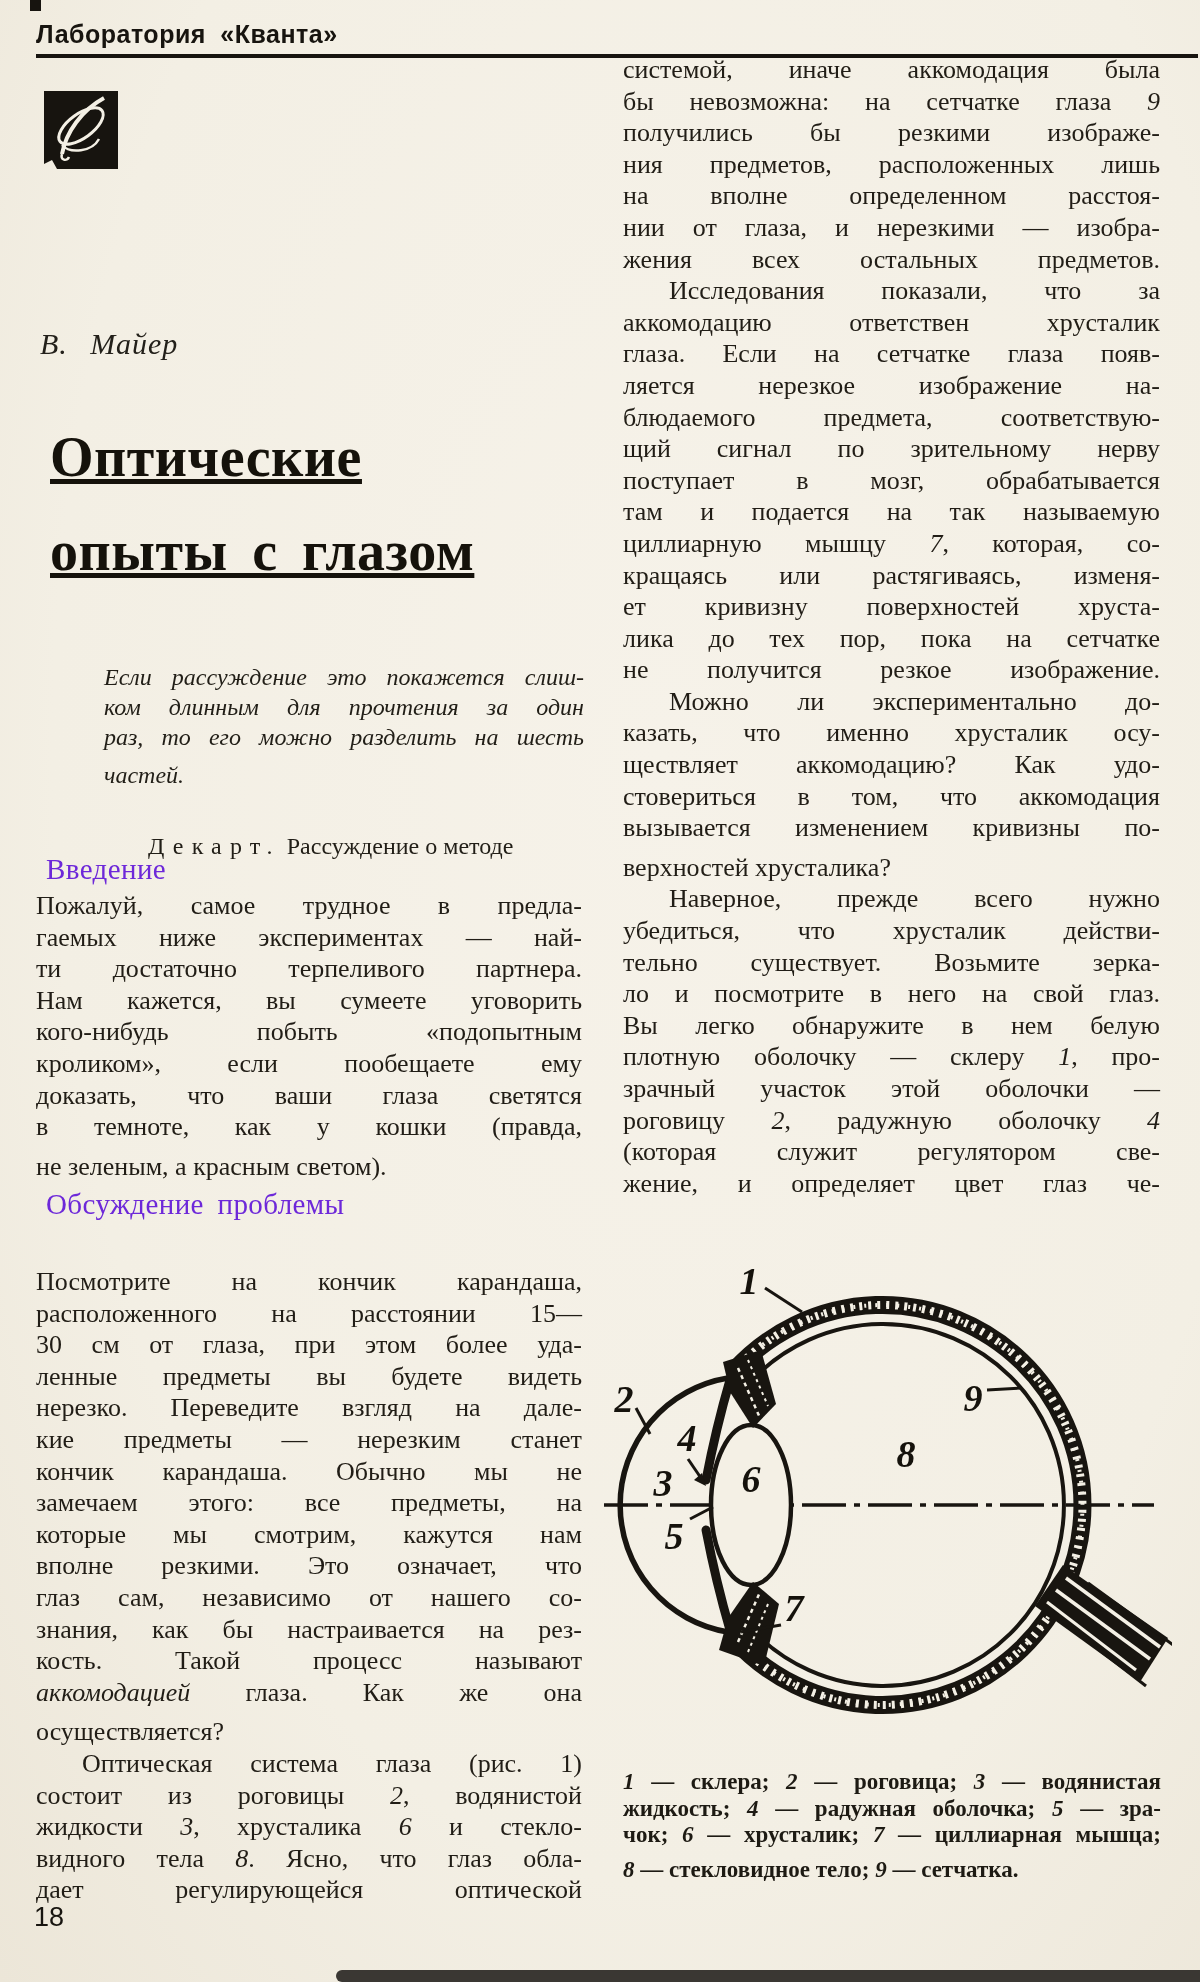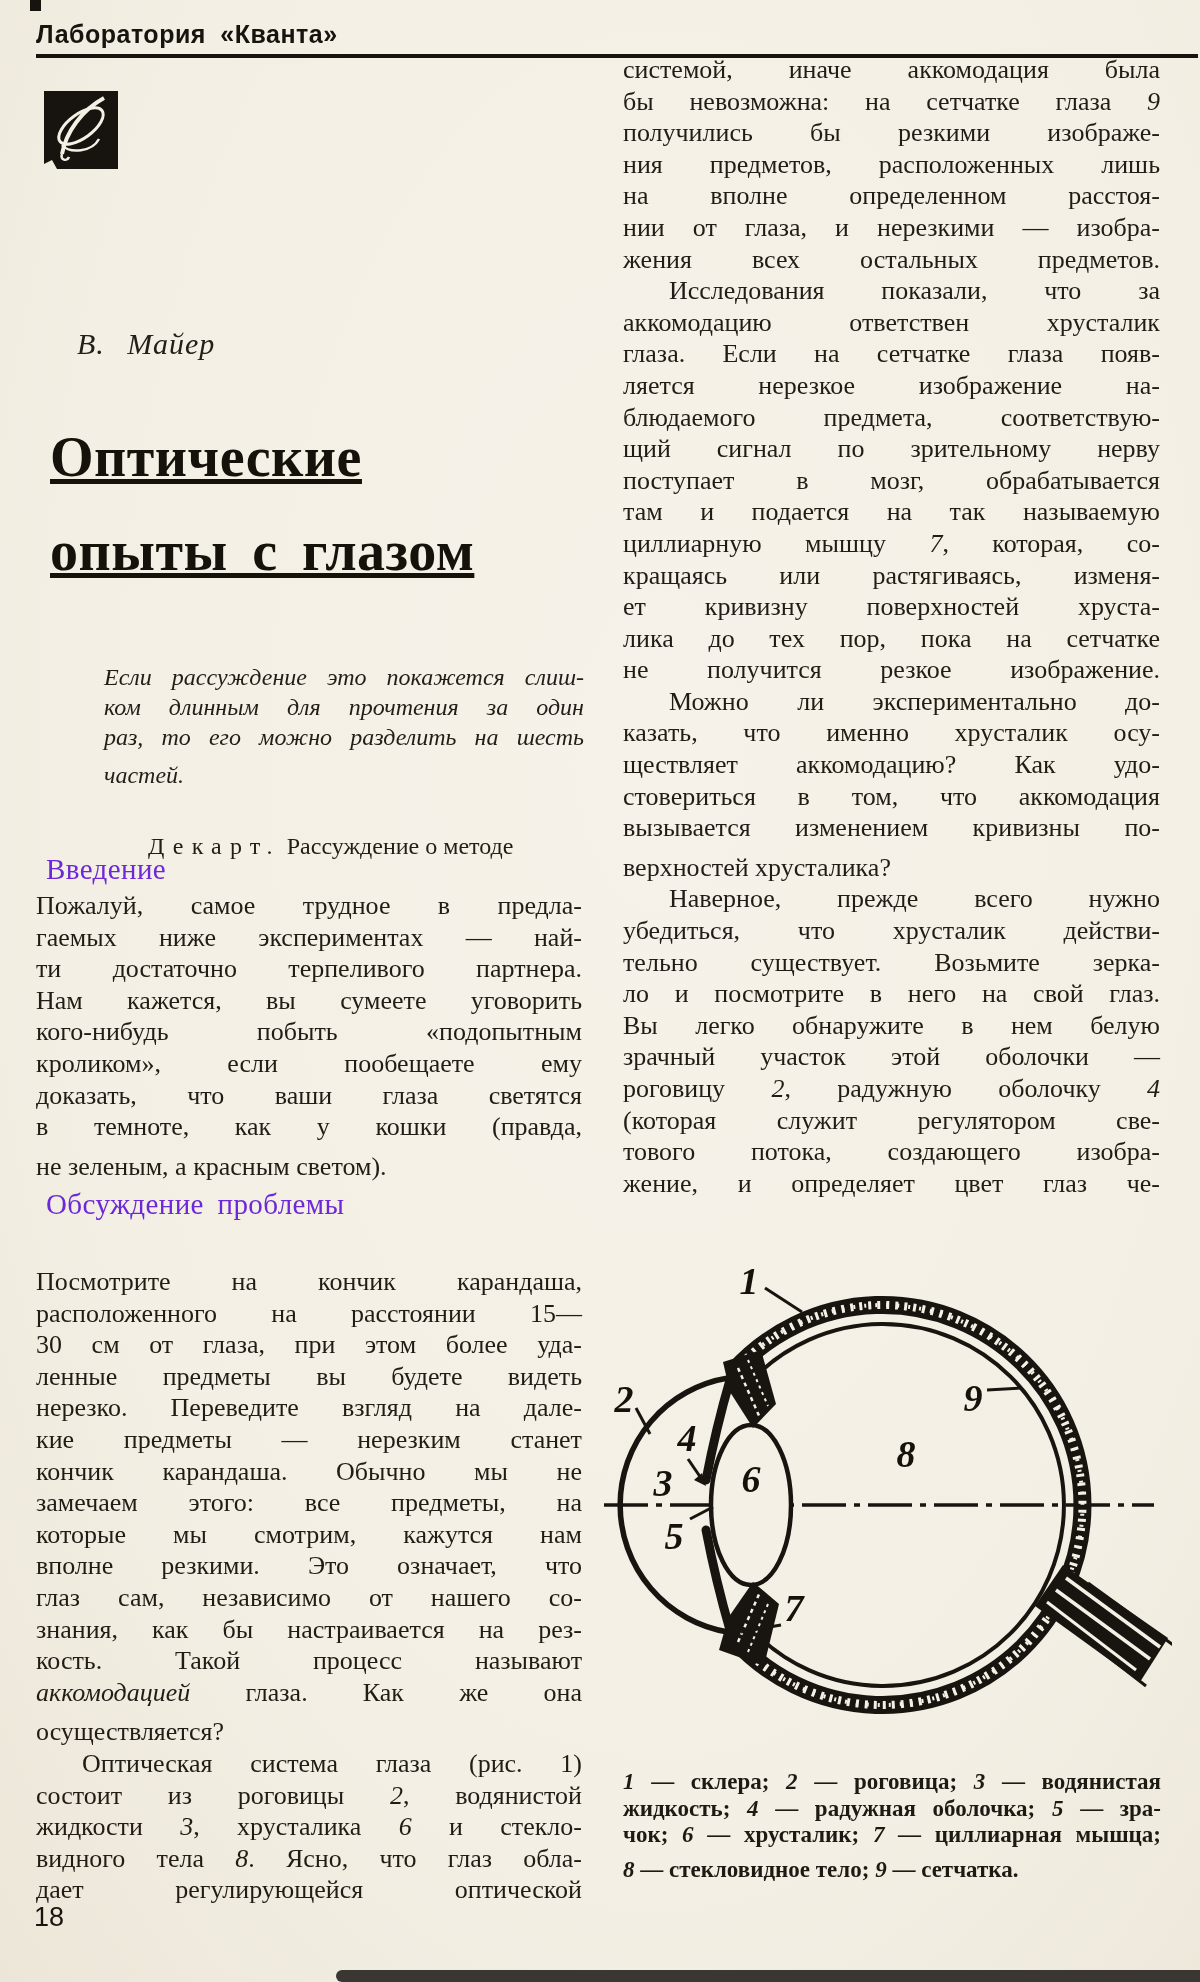--- a/index.html
+++ b/index.html
@@ -12,21 +12,21 @@
   .abs{position:absolute;}
   
   .corner-mark{left:30px;top:0;width:11px;height:11px;background:#17140f;}
   .masthead{
     left:36px;top:20px;font-family:"Liberation Sans","DejaVu Sans",sans-serif;
     font-weight:bold;font-size:25px;letter-spacing:.5px;word-spacing:7px;color:#17140f;
   }
   .rule{left:36px;top:54px;width:1162px;height:4px;background:#17140f;}
   .logo{left:42px;top:90px;width:78px;height:80px;}
   
-  .author{left:40px;top:327px;font-style:italic;font-size:30px;letter-spacing:1px;word-spacing:14px;color:#23201a;margin-left:37px;}
+  .author{left:40px;top:327px;font-style:italic;font-size:30px;letter-spacing:1px;word-spacing:14px;color:#23201a;}
   .title{left:34px;top:394px;margin:16px;font-size:56px;line-height:94px;font-weight:bold;letter-spacing:.5px;color:#15120b;word-spacing:10px;text-decoration:underline;}
   
   .epigraph{left:104px;top:662px;width:480px;font-style:italic;font-size:24px;line-height:30px;color:#211e17;}
   .attribution{left:104px;top:833px;width:480px;font-size:24px;padding-left:44px;box-sizing:border-box;color:#211e17;}
   .attr-name{letter-spacing:.34em;}
   
   .h2{margin:8px;font-size:29px;font-weight:normal;letter-spacing:.4px;color:#6d28d9;word-spacing:6px;}
   .h2-intro{left:38px;top:845px;}
   .h2-disc{left:38px;top:1180px;}
   
@@ -153,24 +153,24 @@
       <div class="ln">стовериться в том, что аккомодация</div>
       <div class="ln">вызывается изменением кривизны по-</div>
       <div class="ln ln-end">верхностей хрусталика?</div>
     </div>
   <div class="para indent">
       <div class="ln">Наверное, прежде всего нужно</div>
       <div class="ln">убедиться, что хрусталик действи-</div>
       <div class="ln">тельно существует. Возьмите зерка-</div>
       <div class="ln">ло и посмотрите в него на свой глаз.</div>
       <div class="ln">Вы легко обнаружите в нем белую</div>
+      <div class="ln">плотную оболочку — склеру <i>1</i>, про-</div>
       <div class="ln">зрачный участок этой оболочки —</div>
       <div class="ln">роговицу <i>2</i>, радужную оболочку <i>4</i></div>
       <div class="ln">(которая служит регулятором све-</div>
-      <div class="ln">тового потока, создающего изобра-</div>
       <div class="ln">жение, и определяет цвет глаз че-</div>
     </div>
 </div>
 
 <svg class="abs figure-svg" width="584" height="528" viewBox="0 0 584 528">
   <g stroke="#181510" fill="none">
 
     <path d="M16,267 L566,267" stroke-width="3.5" stroke-dasharray="44 8 6 8"></path>
 
     <path d="M146,133 A200,200 0 1 1 146,401" stroke-width="18"></path>

